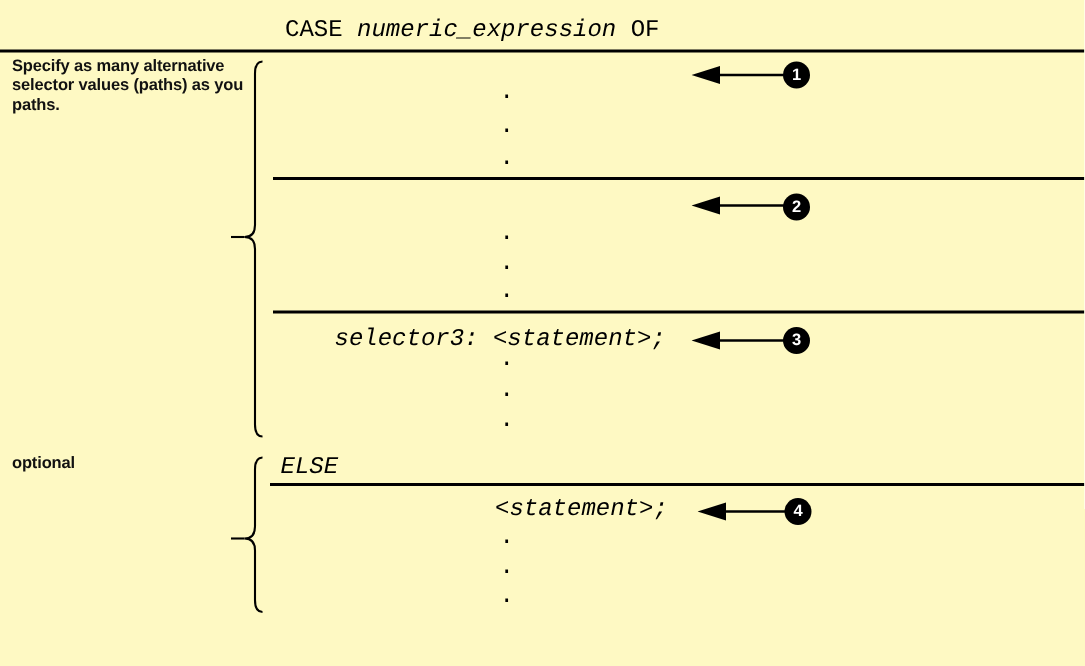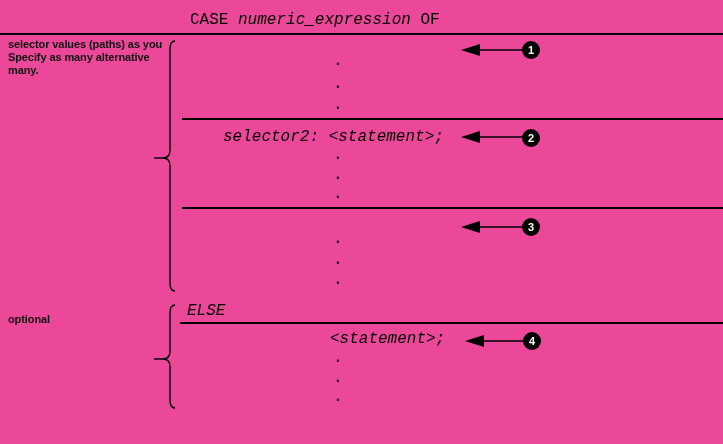--- a/index.html
+++ b/index.html
@@ -1,16 +1,16 @@
 <!DOCTYPE html>
 <html><head>
 <meta charset="utf-8">
 <style>
   html,body{margin:0;padding:0;background:#fff;}
-  .stage{position:relative;width:723px;height:444px;background:#ec4899;overflow:hidden;}
+  .stage{position:relative;width:723px;height:444px;background:#fef9c3;overflow:hidden;}
   .code{position:absolute;font:16px/20px "Liberation Mono",monospace;color:#000;white-space:pre;}
   .it{font-style:italic;}
   .rule{position:absolute;background:#000;height:1.5px;}
   .note{position:absolute;left:8px;font:600 11px/13px "Liberation Sans",sans-serif;color:#111;letter-spacing:-0.1px;}
   .dot{position:absolute;left:333px;font:16px/16px "Liberation Mono",monospace;color:#000;}
   .badge{position:absolute;width:18px;height:18px;border-radius:50%;background:#000;color:#fff;
          font:bold 11px "Liberation Sans",sans-serif;display:flex;align-items:center;justify-content:center;}
   .arrow{position:absolute;width:62px;height:14px;}
   .brace{position:absolute;}
   .brace path{stroke:#000;fill:none;stroke-width:1.4;}
@@ -21,36 +21,36 @@
 <div class="stage">
 
   <div class="code" style="left:190px;top:10px;"><span>CASE</span> <span class="it">numeric_expression</span> <span>OF</span></div>
 
   <div class="rule" style="left:0;top:33px;width:723px;height:2px;"></div>
   <div class="rule" style="left:182px;top:118px;width:541px;"></div>
   <div class="rule" style="left:182px;top:207px;width:541px;"></div>
   <div class="rule" style="left:180px;top:322px;width:543px;"></div>
 
   <div class="note" style="top:38px;width:170px;">
+    <div>Specify as many alternative</div>
     <div>selector values (paths) as you</div>
-    <div>Specify as many alternative</div>
-    <div>many.</div>
+    <div>paths.</div>
   </div>
-  <div class="note" style="top:313px;">optional</div>
+  <div class="note" style="top:303px;">optional</div>
 
   <svg class="brace" style="left:150px;top:40px;" width="28" height="252" viewBox="0 0 28 252">
     <path d="M25,1 Q20,1 20,9 L20,110 Q20,118 13,118 Q20,118 20,126 L20,243 Q20,251 25,251"></path>
     <path d="M4,118 L13,118"></path>
   </svg>
   <svg class="brace" style="left:150px;top:304px;" width="28" height="106" viewBox="0 0 28 106">
     <path d="M25,1 Q20,1 20,9 L20,47 Q20,55 13,55 Q20,55 20,63 L20,96 Q20,104 25,104"></path>
     <path d="M4,55 L13,55"></path>
   </svg>
 
-  <div class="code it" style="left:223px;top:127px;"><span>selector2:</span> <span>&lt;statement&gt;;</span></div>
+  <div class="code it" style="left:223px;top:216px;"><span>selector3:</span> <span>&lt;statement&gt;;</span></div>
 
   <div class="code" style="left:187px;top:301px;font-style:italic;">ELSE</div>
   <div class="code it" style="left:330px;top:329px;">&lt;statement&gt;;</div>
 
 
   <span class="dot" style="top:53px;">.</span>
   <span class="dot" style="top:76px;">.</span>
   <span class="dot" style="top:97px;">.</span>
 
   <span class="dot" style="top:147px;">.</span>

